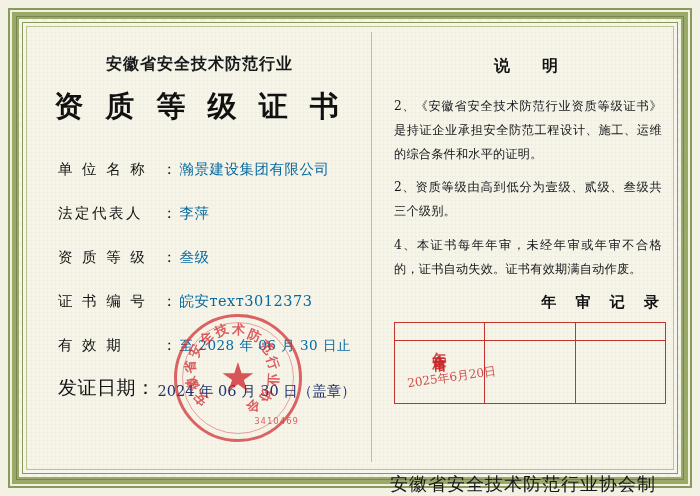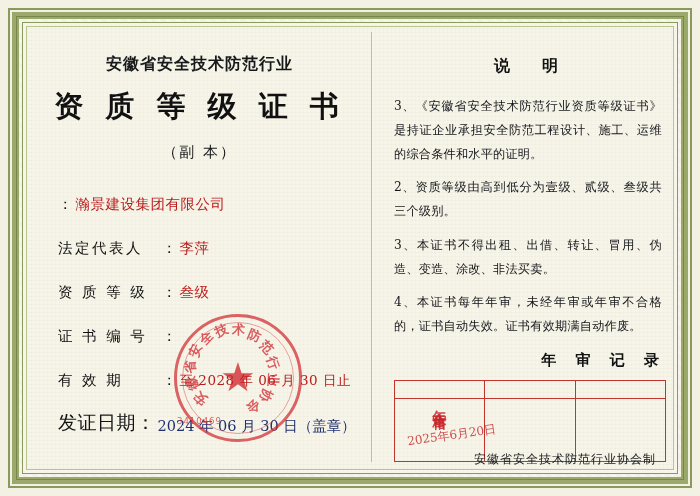--- a/index.html
+++ b/index.html
@@ -136,21 +136,21 @@
     margin: 0 3px 0 0;
   }
   .field-value {
     font-family: "DejaVu Serif", "Liberation Serif", serif;
     font-size: 14.5px;
     color: #1b2a6b;
     letter-spacing: 0.5px;
     white-space: nowrap;
   }
   .field-value.ink {
-    color: #b91c1c;
+    color: #0369a1;
   }
   .field-value.small {
     font-size: 13.5px;
   }
 
   .issue-row {
     margin-top: 4px;
     padding-left: 24px;
     display: flex;
     align-items: flex-end;
@@ -211,21 +211,21 @@
     font-size: 13px;
     font-weight: bold;
     color: rgba(206, 32, 39, 0.82);
     transform-origin: 0 0;
   }
   .seal-bottom {
     position: absolute;
     bottom: 13px;
     left: 0;
     width: 100%;
-    text-align: left;
+    text-align: right;
     font-family: "DejaVu Sans", sans-serif;
     font-size: 8.5px;
     letter-spacing: 1px;
     color: rgba(206, 32, 39, 0.8);
   }
 
   
   .divider {
     width: 1px;
     background: #b9c58f;
@@ -314,64 +314,65 @@
     top: 30px;
     font-size: 12px;
     transform: rotate(-8deg);
     white-space: nowrap;
   }
 
   
   .footer {
     position: absolute;
     right: 44px;
-    bottom: 28px;
-    font-family: "DejaVu Serif", "Liberation Serif", serif;
-    font-size: 12px;
+    bottom: 0;
+    font-family: "DejaVu Serif", "Liberation Serif", serif;
+    font-size: 18px;
     color: #17181a;
     letter-spacing: 1px;
   }
 </style>
 </head>
 <body>
 
 <div class="certificate">
   <div class="frame-outer"></div>
   <div class="frame-pattern"></div>
   <div class="frame-inner"></div>
   <div class="frame-inner2"></div>
   <div class="texture"></div>
 
   <div class="content">
 
     <div class="left-col">
       <div class="cert-header">
         <div class="cert-org">安徽省安全技术防范行业</div>
         <div class="cert-title">资 质 等 级 证 书</div>
-        <div class="cert-subtitle">（副 本）</div>
       </div>
 
       <div class="fields">
         <div class="field-row">
+          <span class="field-label">单 位 名 称</span>
           <span class="field-colon">：</span>
           <span class="field-value ink">瀚景建设集团有限公司</span>
         </div>
         <div class="field-row">
           <span class="field-label">法定代表人</span>
           <span class="field-colon">：</span>
           <span class="field-value ink">李萍</span>
         </div>
         <div class="field-row">
           <span class="field-label">资 质 等 级</span>
           <span class="field-colon">：</span>
           <span class="field-value ink">叁级</span>
         </div>
         <div class="field-row">
           <span class="field-label">证 书 编 号</span>
           <span class="field-colon">：</span>
+          <span class="field-value ink">皖安техт3012373</span>
         </div>
         <div class="field-row">
           <span class="field-label">有 效 期</span>
           <span class="field-colon">：</span>
           <span class="field-value ink small">至 2028 年 06 月 30 日止</span>
         </div>
       </div>
 
       <div class="issue-row">
         <span class="issue-label">发证日期：</span>
@@ -397,23 +398,22 @@
         <div class="seal-star">★</div>
         <div class="seal-bottom">3410469</div>
       </div>
     </div>
 
     <div class="divider"></div>
 
     <div class="right-col">
       <div class="notes-title">说　明</div>
       <div class="notes">
-        <div class="note-item">3、《安徽省安全技术防范行业资质等级证书》是持证企业承担安全防范工程设计、施工、运维的综合条件和水平的证明。</div>
+        <div class="note-item">2、《安徽省安全技术防范行业资质等级证书》是持证企业承担安全防范工程设计、施工、运维的综合条件和水平的证明。</div>
         <div class="note-item">2、资质等级由高到低分为壹级、贰级、叁级共三个级别。</div>
-        <div class="note-item">3、本证书不得出租、出借、转让、冒用、伪造、变造、涂改、非法买卖。</div>
         <div class="note-item">4、本证书每年年审，未经年审或年审不合格的，证书自动失效。证书有效期满自动作废。</div>
       </div>
 
       <div class="review-title">年 审 记 录</div>
       <div class="review-table">
         <div class="review-cell">
           <div class="review-head"></div>
           <div class="stamp-annual">
             <span class="s1">年审合格</span>
             <span class="s2">2025年6月20日</span>

